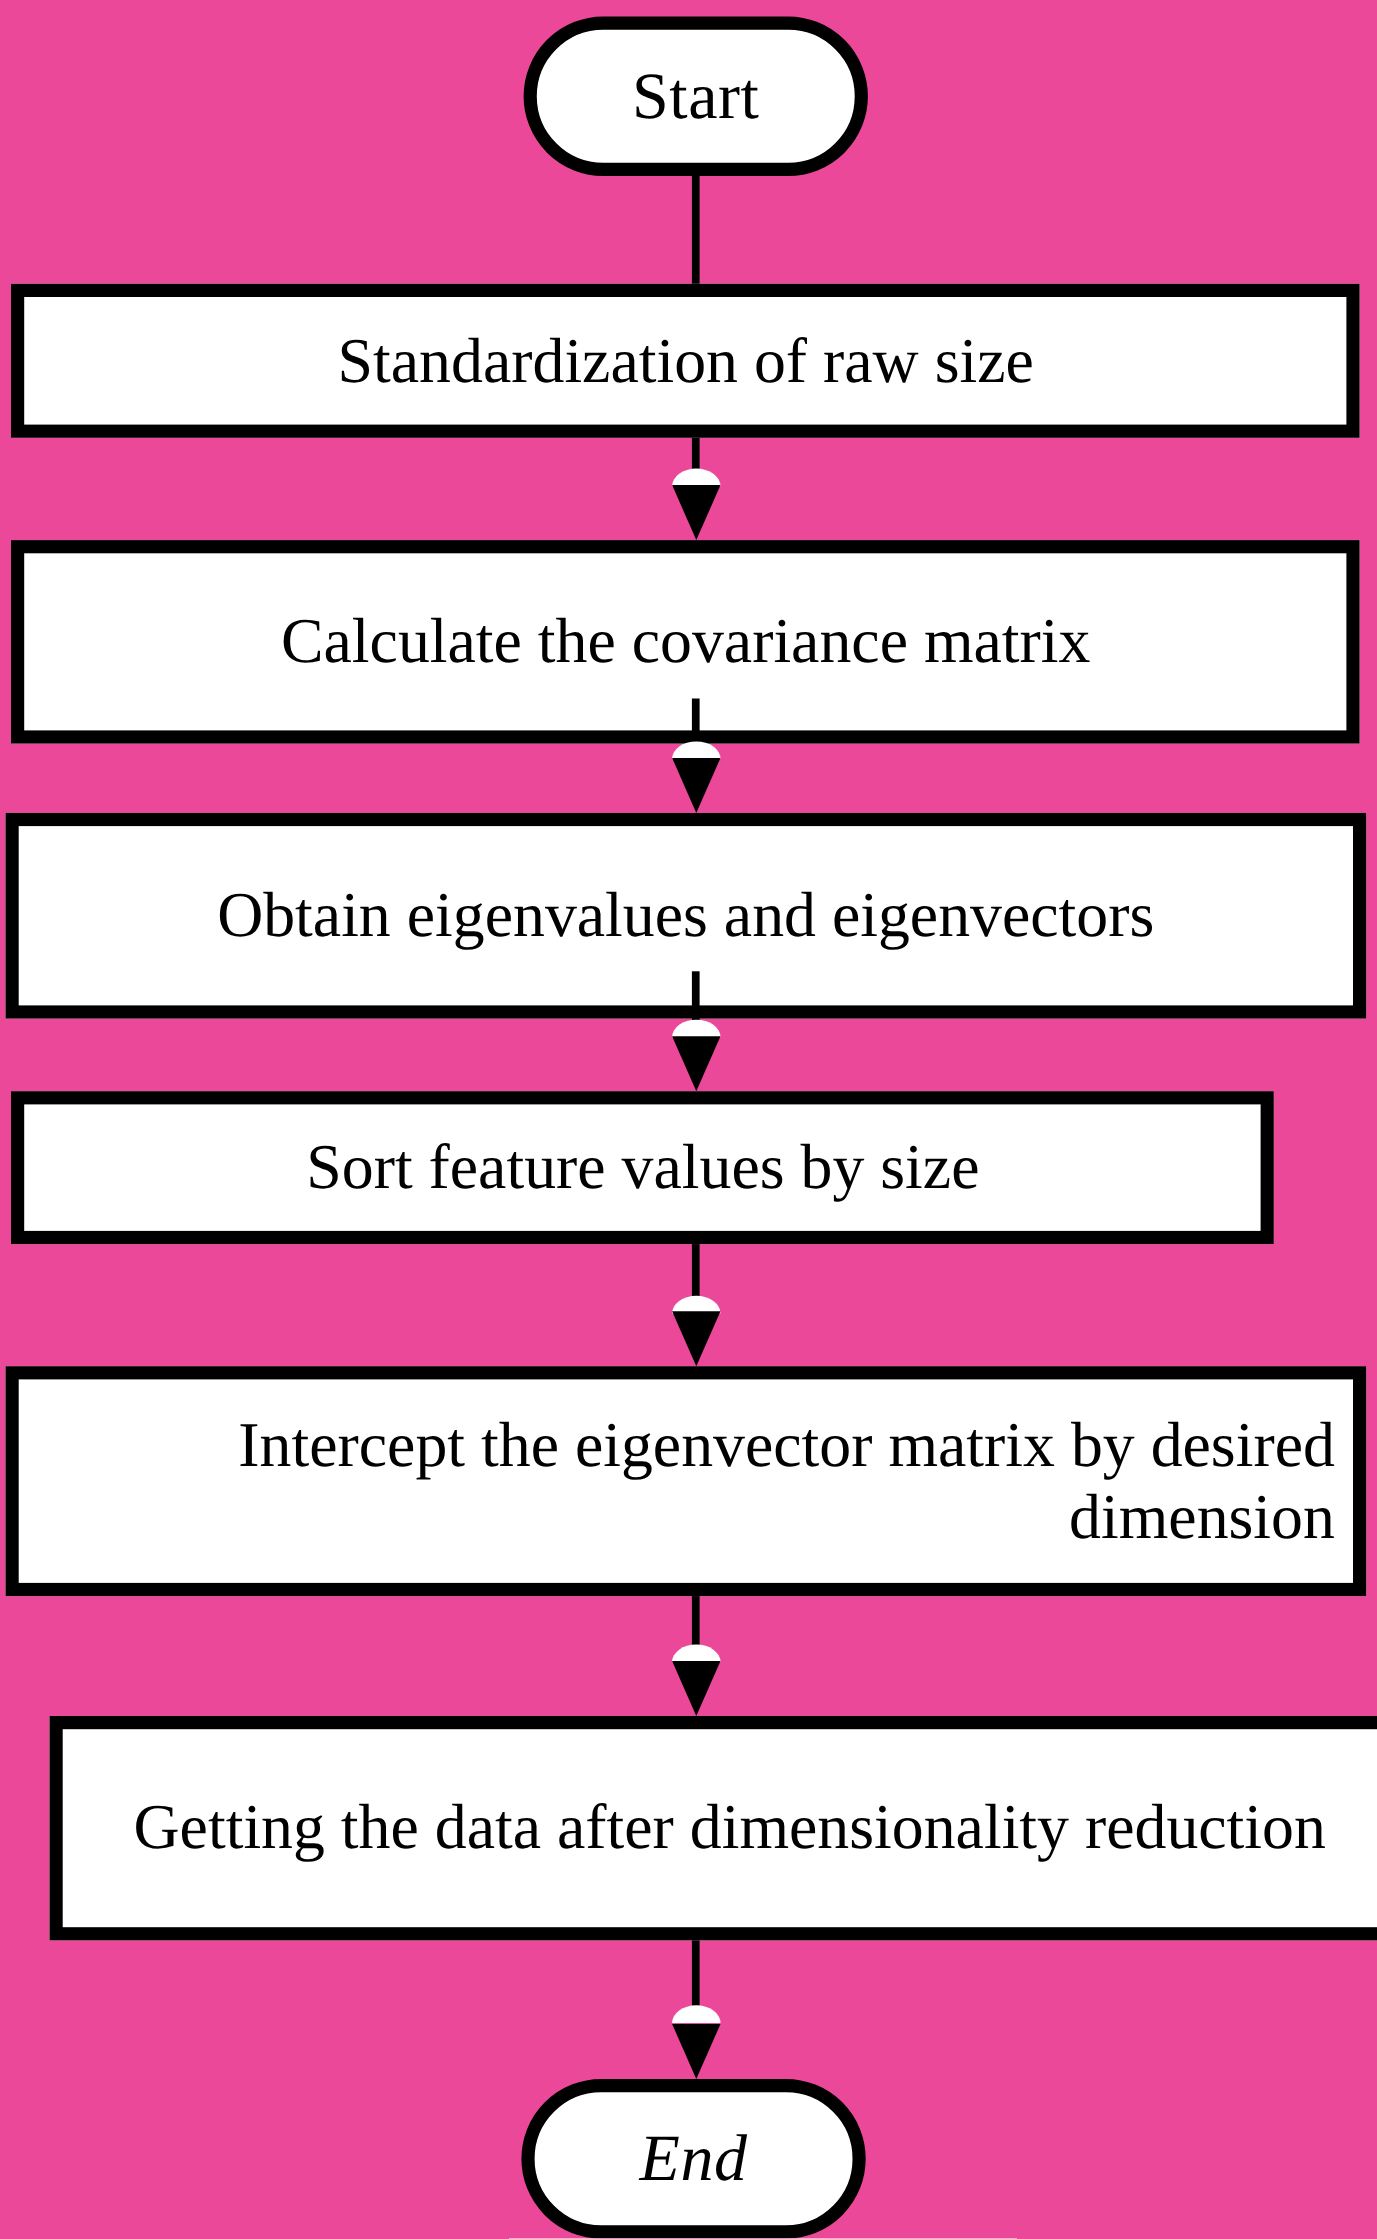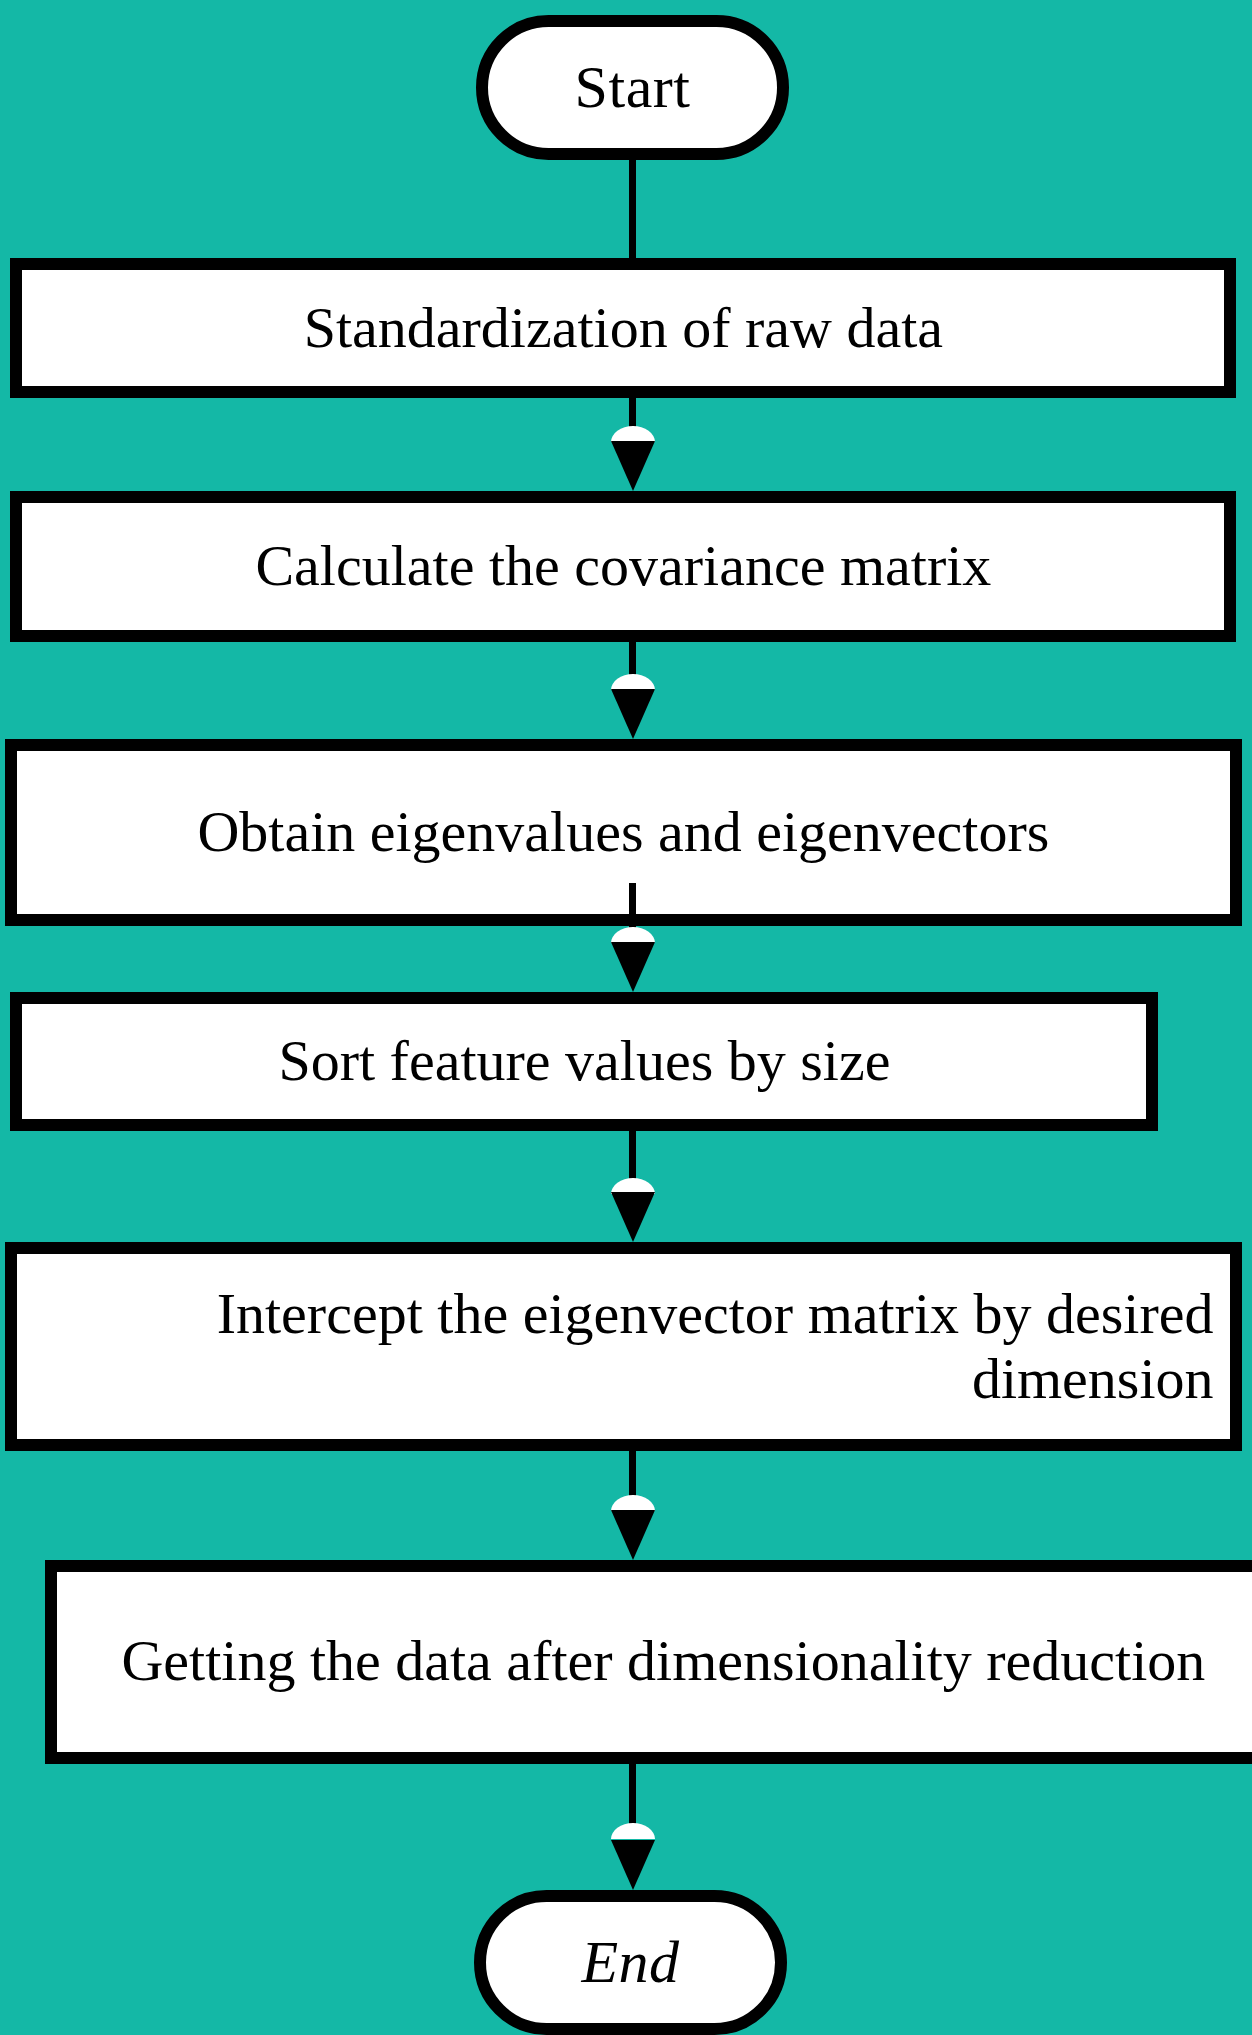--- a/index.html
+++ b/index.html
@@ -5,21 +5,21 @@
 <style>
   html, body {
     margin: 0;
     padding: 0;
     background: #ffffff;
   }
   #canvas {
     position: relative;
     width: 1252px;
     height: 2035px;
-    background: #14b8a6;
+    background: #ec4899;
     overflow: hidden;
     font-family: "Liberation Serif", "DejaVu Serif", serif;
     color: #000000;
   }
 
   
   .terminator {
     position: absolute;
     box-sizing: border-box;
     border: 12px solid #000000;
@@ -101,30 +101,30 @@
     <span class="label">Start</span>
   </div>
 
   <div class="connector" style="left: 632.521px; top: 160.114px; height: 178.192px;">
     <div class="shaft" style="height: 113.629px;"></div>
     <div class="notch" style="top: 113.629px;"></div>
     <div class="head"></div>
   </div>
 
   <div class="process" style="left: 10.4333px; top: 258.249px; width: 1225.92px; height: 139.454px;">
-    <span class="label">Standardization of raw data</span>
+    <span class="label">Standardization of raw size</span>
   </div>
 
   <div class="connector" style="left: 632.521px; top: 397.703px; height: 92.9695px;">
     <div class="shaft" style="height: 43.9023px;"></div>
     <div class="notch" style="top: 28.4074px;"></div>
     <div class="head"></div>
   </div>
 
-  <div class="process" style="left: 10.4333px; top: 490.673px; width: 1225.92px; height: 151px;">
+  <div class="process" style="left: 10.4333px; top: 490.673px; width: 1225.92px; height: 185px;">
     <span class="label">Calculate the covariance matrix</span>
   </div>
 
   <div class="connector" style="left: 632.521px; top: 635.292px; height: 103.299px;">
     <div class="shaft" style="height: 54.2322px;"></div>
     <div class="notch" style="top: 38.7373px;"></div>
     <div class="head"></div>
   </div>
 
   <div class="process" style="left: 5.21667px; top: 738.591px; width: 1236.35px; height: 187px;">

